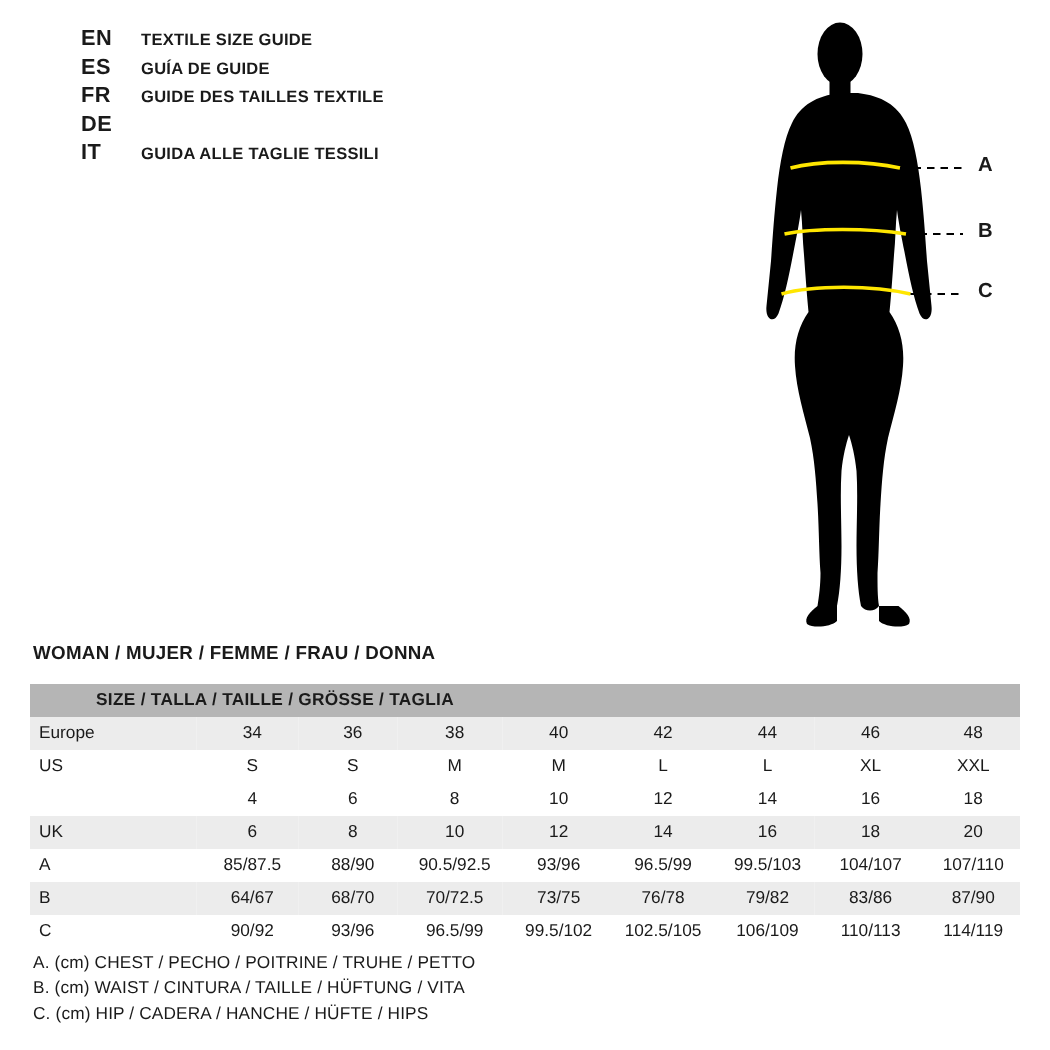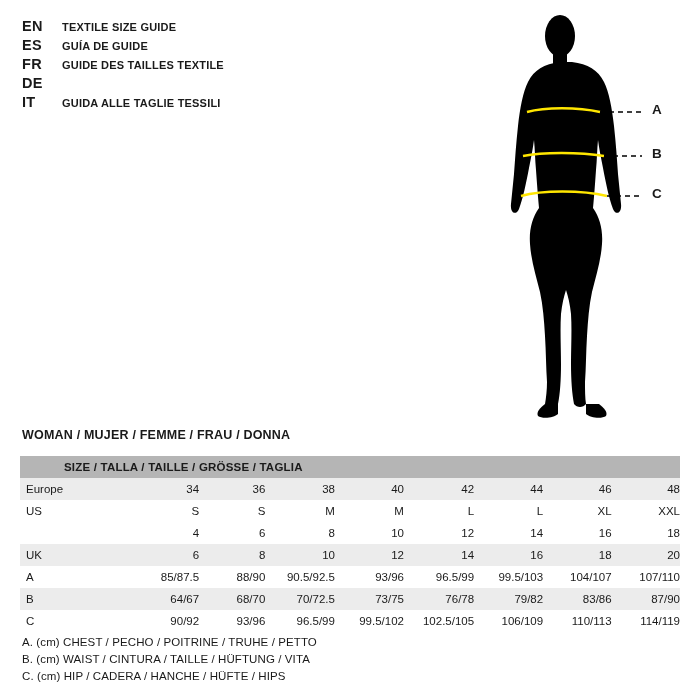--- a/index.html
+++ b/index.html
@@ -25,20 +25,21 @@
   .titles {
     position: absolute;
     left: 22px;
     top: 18px;
     width: 320px;
   }
   .title-row {
     display: flex;
     align-items: baseline;
     margin-bottom: 3px;
+    margin-left: 32px;
   }
   .lang-code {
     width: 40px;
     flex: 0 0 40px;
     font-size: 14.5px;
     font-weight: bold;
     letter-spacing: 0.3px;
   }
   .lang-text {
     font-size: 11px;
@@ -90,21 +91,21 @@
   tr.head-row td {
     background: #b5b5b5;
     font-weight: bold;
     font-size: 11.5px;
     letter-spacing: 0.2px;
     padding-left: 44px;
   }
   tr.shade td { background: #ececec; }
   tr.plain td { background: #ffffff; }
   .col-label { width: 120px; }
-  .col-v { width: 67px; text-align: right; }
+  .col-v { width: 67px; text-align: center; }
 
   
   .footnotes {
     position: absolute;
     left: 22px;
     top: 634px;
     font-size: 11.5px;
     font-weight: normal;
     line-height: 17px;
     letter-spacing: 0.1px;

